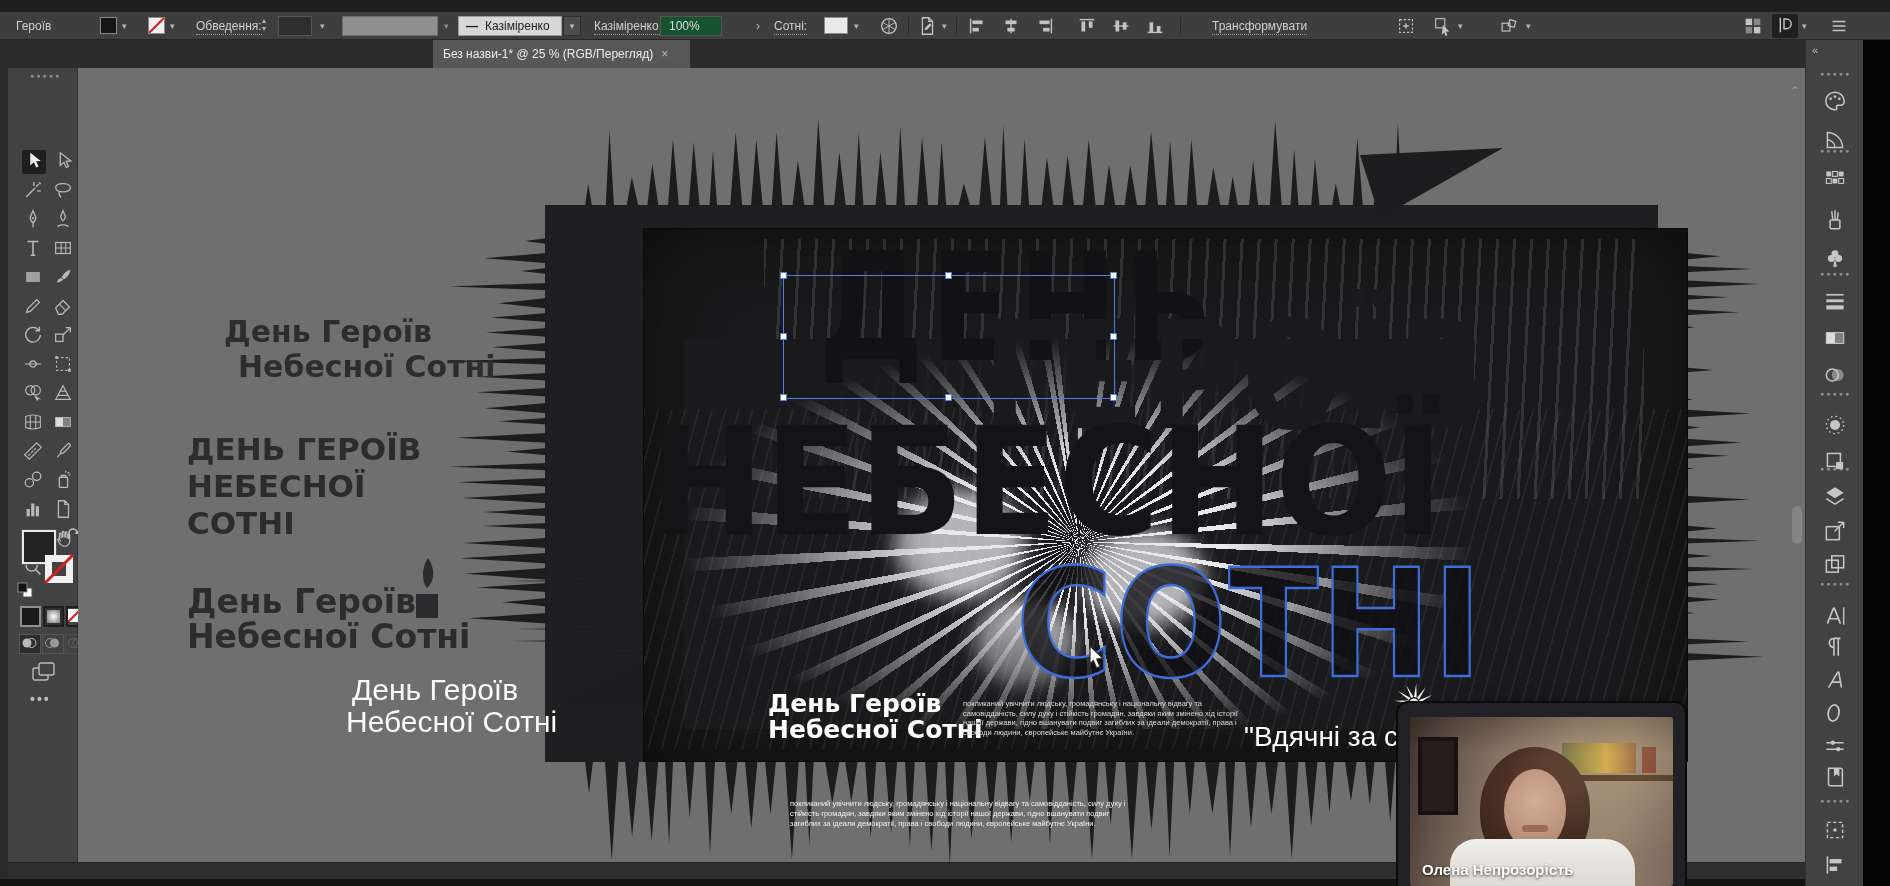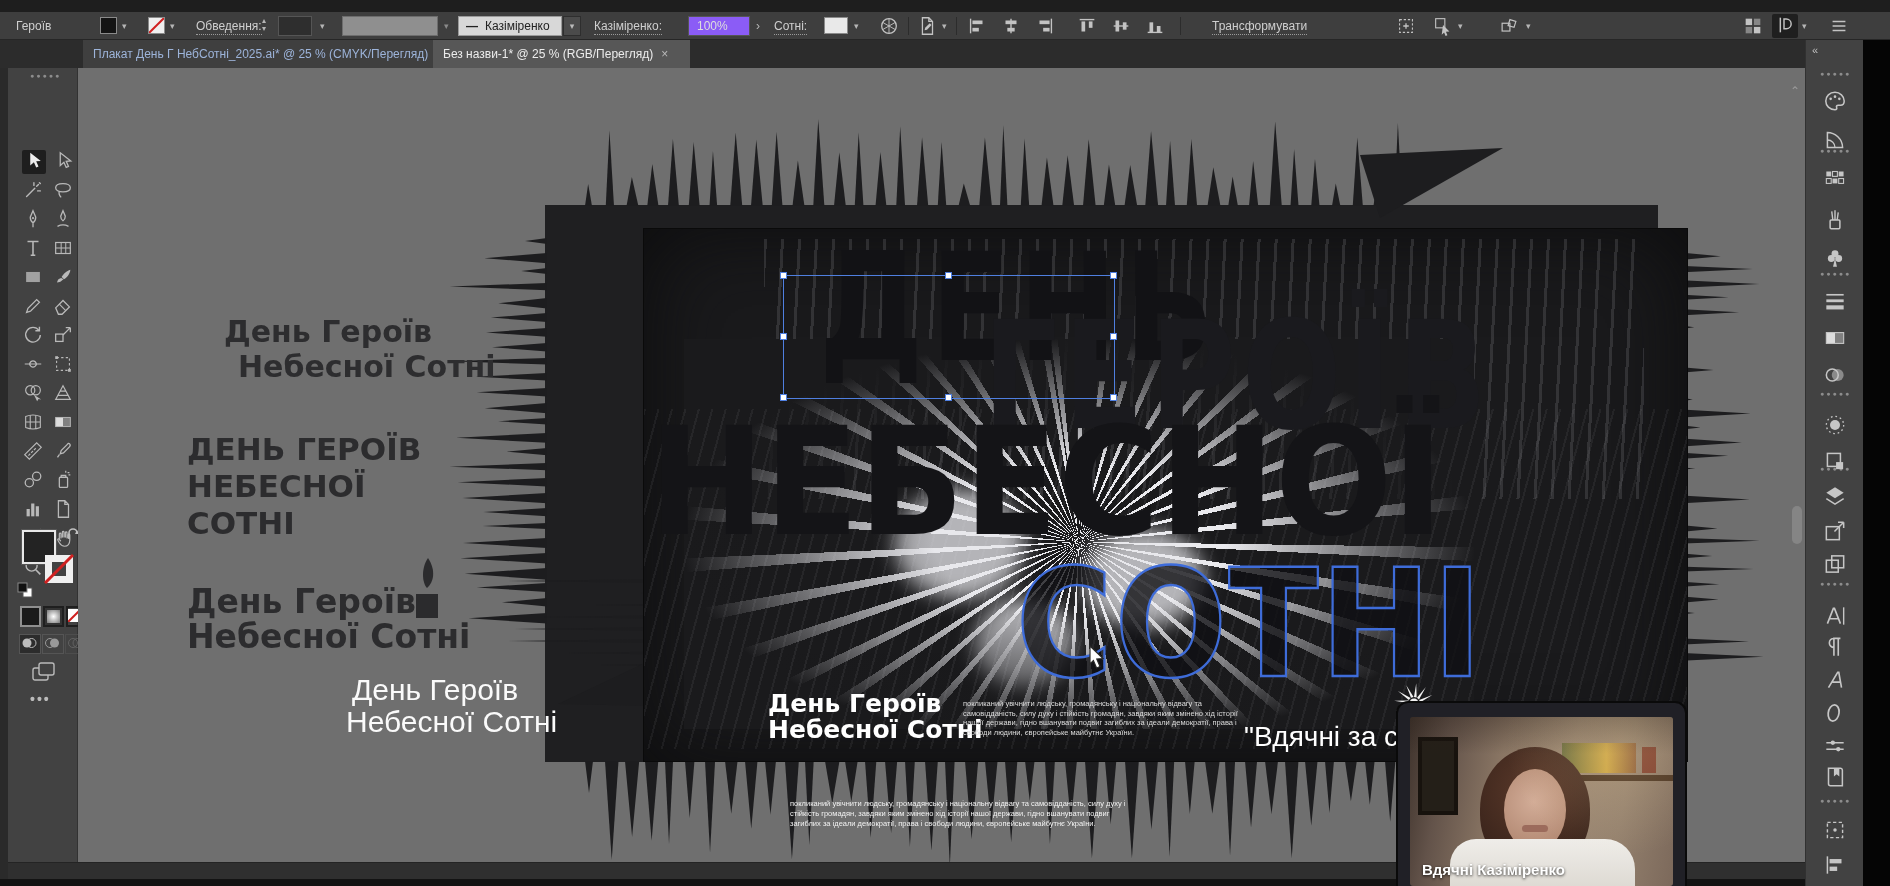--- a/index.html
+++ b/index.html
@@ -85,21 +85,21 @@
     <div class="cb-box" style="left:278px;width:34px;background:#2e2e2e;border:1px solid #555"></div>
     <span class="chev" style="left:320px"></span>
     <div class="cb-box" style="left:342px;width:96px;background:#8f8f8f;border:1px solid #6d6d6d"></div>
     <span class="chev" style="left:444px;color:#8a8a8a"></span>
     <div class="cb-box" style="left:458px;width:104px;background:#d8d8d8;border:1px solid #9a9a9a;color:#222;font-size:12px;display:flex;align-items:center;gap:7px;padding:0 7px">
       <b>—</b>
         <span>Казіміренко</span>
     </div>
     <div class="cb-box" style="left:563px;width:18px;background:#4b4b4b;border:1px solid #2e2e2e;color:#bbb;font-size:9px;text-align:center;line-height:18px">▾</div>
     <span class="cb-label dotted" style="left:594px">Казіміренко:</span>
-    <div class="cb-box" style="left:688px;width:62px;background:#8b5cf6;border:1px solid #555;color:#ddd;font-size:12px;line-height:18px;padding-left:8px">100%</div>
+    <div class="cb-box" style="left:660px;width:62px;background:#14532d;border:1px solid #555;color:#ddd;font-size:12px;line-height:18px;padding-left:8px">100%</div>
     <span class="cb-label" style="left:756px;color:#b5b5b5">›</span>
     <span class="cb-label dotted" style="left:774px">Сотні:</span>
     <div class="cb-swatch" style="left:824px;width:24px;background:#e9e9e9;border:1px solid #8a8a8a"></div>
     <span class="chev" style="left:854px"></span>
     <span class="cb-icon" style="left:878px"><svg width="22" height="22" viewBox="0 0 24 24">
           <circle cx="12" cy="12" r="8" fill="none" stroke="#c3c3c3" stroke-width="1.4"></circle>
           <path d="M12 4v16M5 8l14 8M5 16l14-8" stroke="#c3c3c3" stroke-width="1"></path>
         </svg></span>
     <div class="cb-sep" style="left:908px"></div>
     <span class="cb-icon" style="left:916px"><svg width="22" height="22" viewBox="0 0 24 24">
@@ -166,24 +166,20 @@
             <path d="M12 5.5h2.5a5.3 5.3 0 0 1 0 10.6H12z" fill="none" stroke="#c3c3c3" stroke-width="1.6"></path>
           </svg></span>
       </div>
     <span class="chev" style="left:1802px"></span>
     <span class="cb-icon" style="left:1828px"><svg width="22" height="22" viewBox="0 0 24 24">
           <path d="M5 7h14M5 12h14M5 17h14" stroke="#c3c3c3" stroke-width="1.6"></path>
         </svg></span>
   </div>
 
   <div class="abs" id="tabbar">
-    <div class="tab" style="left:83px;width:350px;background:#3f3f3f;color:#9db4da">
-      <span>Плакат День Г НебСотні_2025.ai* @ 25 % (CMYK/Перегляд)</span>
-      <span class="x">×</span>
-    </div>
     <div class="tab" style="left:433px;width:257px;background:#575757;color:#ececec">
       <span style="font-weight:400">Без назви-1* @ 25 % (RGB/Перегляд)</span>
       <span class="x">×</span>
     </div>
   </div>
 
   <div class="abs" id="leftstrip"></div>
 
   <div class="abs" id="toolpanel">
     <div class="dots" style="left:22px;top:4px">●●●●●</div>
@@ -682,17 +678,17 @@
     <div class="abs" id="vc-video">
       <div class="abs" style="left:8px;top:20px;width:40px;height:78px;background:#241f18;border:4px solid #17120d;box-sizing:border-box"></div>
       <div class="abs" style="left:152px;top:26px;width:74px;height:30px;background:linear-gradient(90deg,#6a6d3f,#c9a23f 60%,#8a5a35)"></div>
       <div class="abs" style="left:144px;top:58px;width:119px;height:6px;background:#46301f"></div>
       <div class="abs" style="left:232px;top:30px;width:14px;height:26px;background:#7a3a2a"></div>
       <div class="abs" style="left:70px;top:30px;width:110px;height:125px;border-radius:50% 50% 46% 46%;background:radial-gradient(circle at 50% 35%,#5c3a2b,#3a241b 75%)"></div>
       <div class="abs" style="left:94px;top:52px;width:62px;height:82px;border-radius:50%;background:radial-gradient(circle at 48% 40%,#d2ac97,#b08670 85%)"></div>
       <div class="abs" style="left:112px;top:108px;width:26px;height:7px;border-radius:4px;background:#9c6b5c"></div>
       <div class="abs" style="left:40px;top:122px;width:185px;height:50px;border-radius:26px 30px 0 0;background:linear-gradient(180deg,#efede9,#ddd9d2)"></div>
       <div class="abs vc-shade"></div>
-      <div class="abs" id="vc-name">Вдячні Казіміренко</div>
+      <div class="abs" id="vc-name">Олена Непрозорість</div>
     </div>
   </div>
 
 </div>
 
 </body></html>

